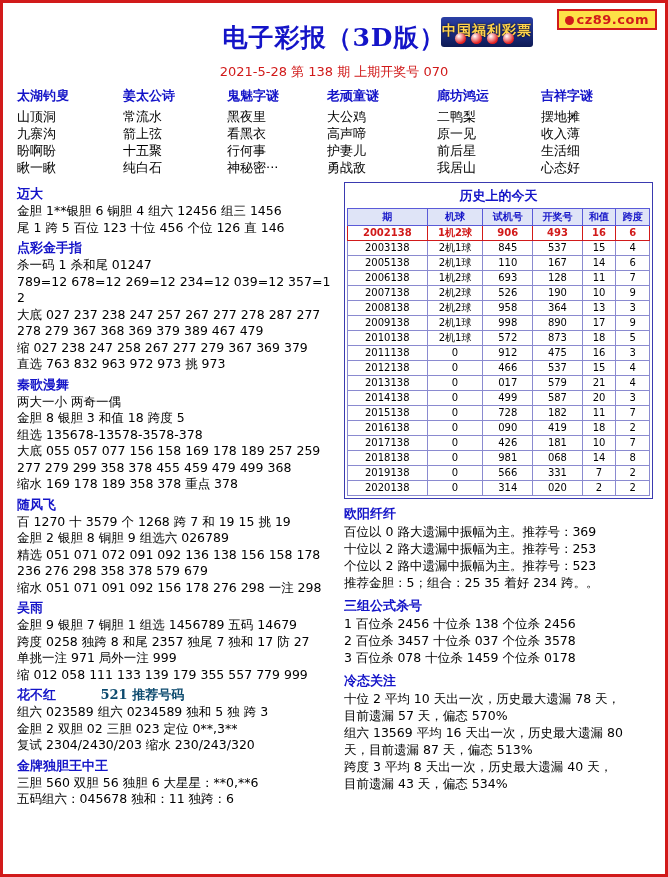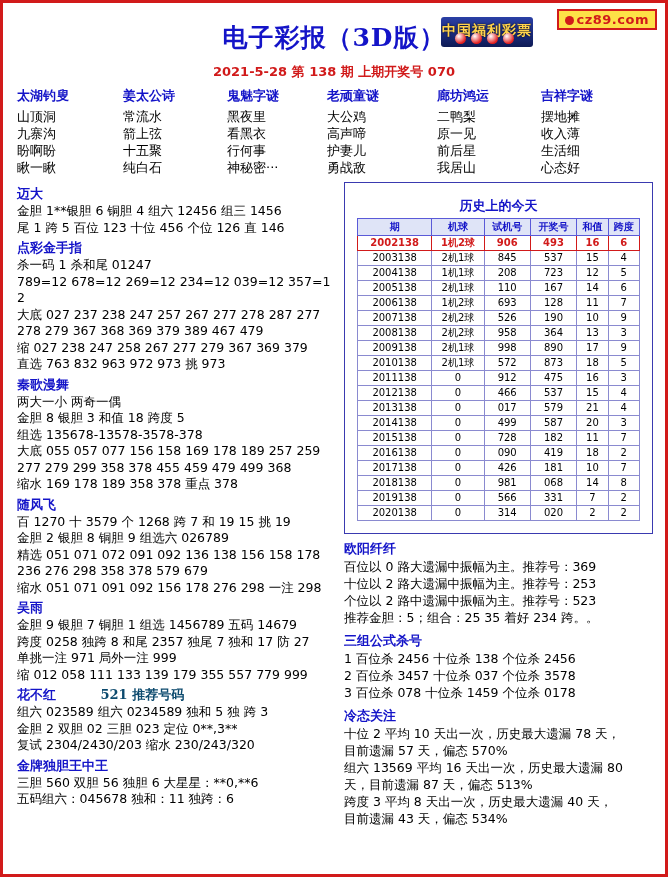--- a/index.html
+++ b/index.html
@@ -49,21 +49,21 @@
     color:#ffd34d;font-size:14px;font-weight:bold;letter-spacing:1px;
     text-shadow:0 0 2px #000;
   }
   .emblem .ball{
     position:absolute;width:11px;height:11px;border-radius:50%;
     background:radial-gradient(circle at 35% 30%,#fff,#e21d1d 70%);
     top:16px;
   }
   .issue-line{
     text-align:center;
-    color:#d11a1a;font-weight:bold;font-size:13px;
+    color:#d11a1a;font-weight:normal;font-size:13px;
     margin-top:-2px;margin-bottom:4px;
   }
   
   .riddles{
     display:flex;
     padding:2px 14px 0 14px;
     gap:0px;
   }
   .rcol{flex:1;}
   .rcol.w1{width:106px;flex:none;}
@@ -117,21 +117,21 @@
     padding:0px 0;
     height:14px;
     line-height:14px;
     color:#000;
   }
   table.hist tr.hl td{
     color:#d11a1a;
     font-weight:bold;
     border-color:#d11a1a;
   }
-  .tblwrap{border:1px solid #3a3ab0;padding:12px;}
+  .tblwrap{border:1px solid #3a3ab0;padding:2px;}
   .rsect{margin-top:4px;}
   .rsect .sect-title{margin-top:6px;}
   .rline2{font-size:12.5px;line-height:17px;}
 </style>
 </head>
 <body>
 
 <div class="page">
 
   <div class="topbar">
@@ -286,28 +286,20 @@
             </tr>
             <tr>
               <td>2003138</td>
               <td>2机1球</td>
               <td>845</td>
               <td>537</td>
               <td>15</td>
               <td>4</td>
             </tr>
             <tr>
-              <td>2004138</td>
-              <td>1机1球</td>
-              <td>208</td>
-              <td>723</td>
-              <td>12</td>
-              <td>5</td>
-            </tr>
-            <tr>
               <td>2005138</td>
               <td>2机1球</td>
               <td>110</td>
               <td>167</td>
               <td>14</td>
               <td>6</td>
             </tr>
             <tr>
               <td>2006138</td>
               <td>1机2球</td>

